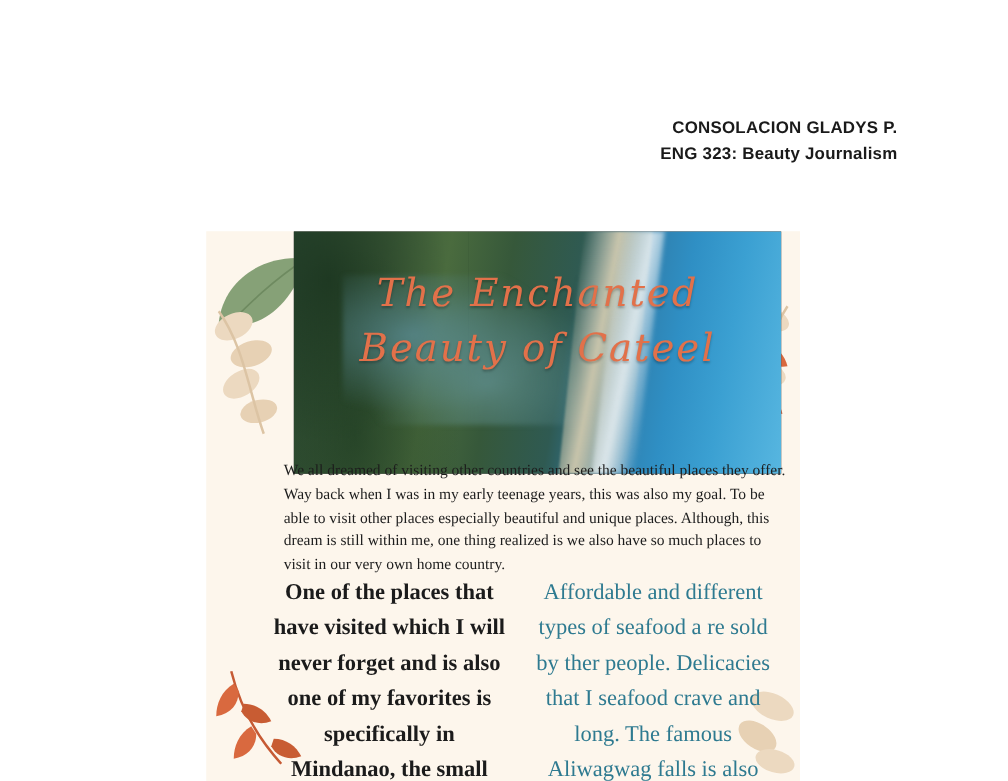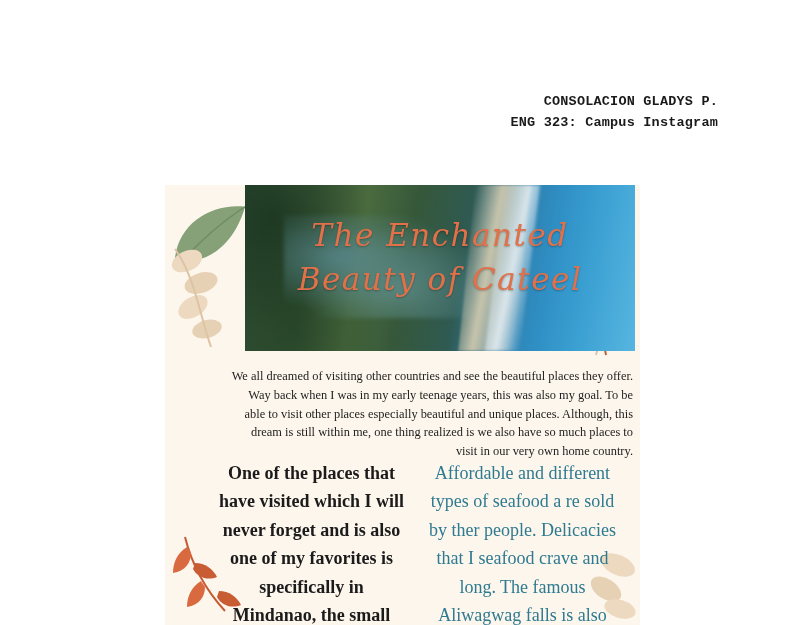--- a/index.html
+++ b/index.html
@@ -21,21 +21,21 @@
     top: 92px;
     right: 88px;
     text-align: right;
     font-family: "Liberation Sans", sans-serif;
     font-weight: bold;
     font-size: 13.5px;
     color: #1a1a1a;
     line-height: 1.55;
     letter-spacing: 0.2px;
   }
-  .header div { white-space: nowrap; font-family: Liberation Mono, monospace; }
+  .header div { white-space: nowrap; }
 
   
   .poster {
     position: absolute;
     left: 165px;
     top: 185px;
     width: 475px;
     height: 440px;
     background: #fdf6ec;
     overflow: hidden;
@@ -79,24 +79,24 @@
   .leaf-bottom-right {
     right: 0px;
     bottom: 0px;
     width: 78px;
     height: 80px;
   }
 
   
   .hero {
     position: absolute;
-    left: 80px;
+    left: 70px;
     top: 0px;
     width: 390px;
-    height: 166px;
+    height: 194px;
     overflow: hidden;
     background: #404040;
   }
   .hero-sky {
     position: absolute;
     inset: 0;
     background:
       linear-gradient(100deg,
         #2d4a33 0%,
         #3c5a38 18%,
@@ -162,21 +162,21 @@
     text-shadow: 0 1px 2px rgba(0,0,0,.28);
     padding: 0 14px;
   }
 
   
   .intro {
     position: absolute;
     left: 62px;
     top: 170px;
     width: 406px;
-    text-align: right;
+    text-align: left;
     font-size: 12.4px;
     line-height: 1.5;
     color: #1d1d1d;
     font-family: "Liberation Serif", serif;
   }
 
   .cols {
     position: absolute;
     left: 52px;
     top: 258px;
@@ -208,21 +208,21 @@
     font-size: 12.8px;
     line-height: 1.5;
     color: #1d1d1d;
   }
 </style>
 </head>
 <body>
 
 <div class="header">
   <div>CONSOLACION GLADYS P.</div>
-  <div>ENG 323: Campus Instagram</div>
+  <div>ENG 323: Beauty Journalism</div>
 </div>
 
 <div class="poster">
 
   <svg class="leaf leaf-green" viewBox="0 0 80 76">
     <path d="M76 4 C40 0 6 22 2 58 C26 68 62 52 76 4 Z" fill="#86a177"></path>
     <path d="M76 4 C48 22 28 42 8 62" stroke="#6e8a60" stroke-width="1.4" fill="none"></path>
   </svg>
 
   <svg class="leaf leaf-tan-left" viewBox="0 0 72 110">

